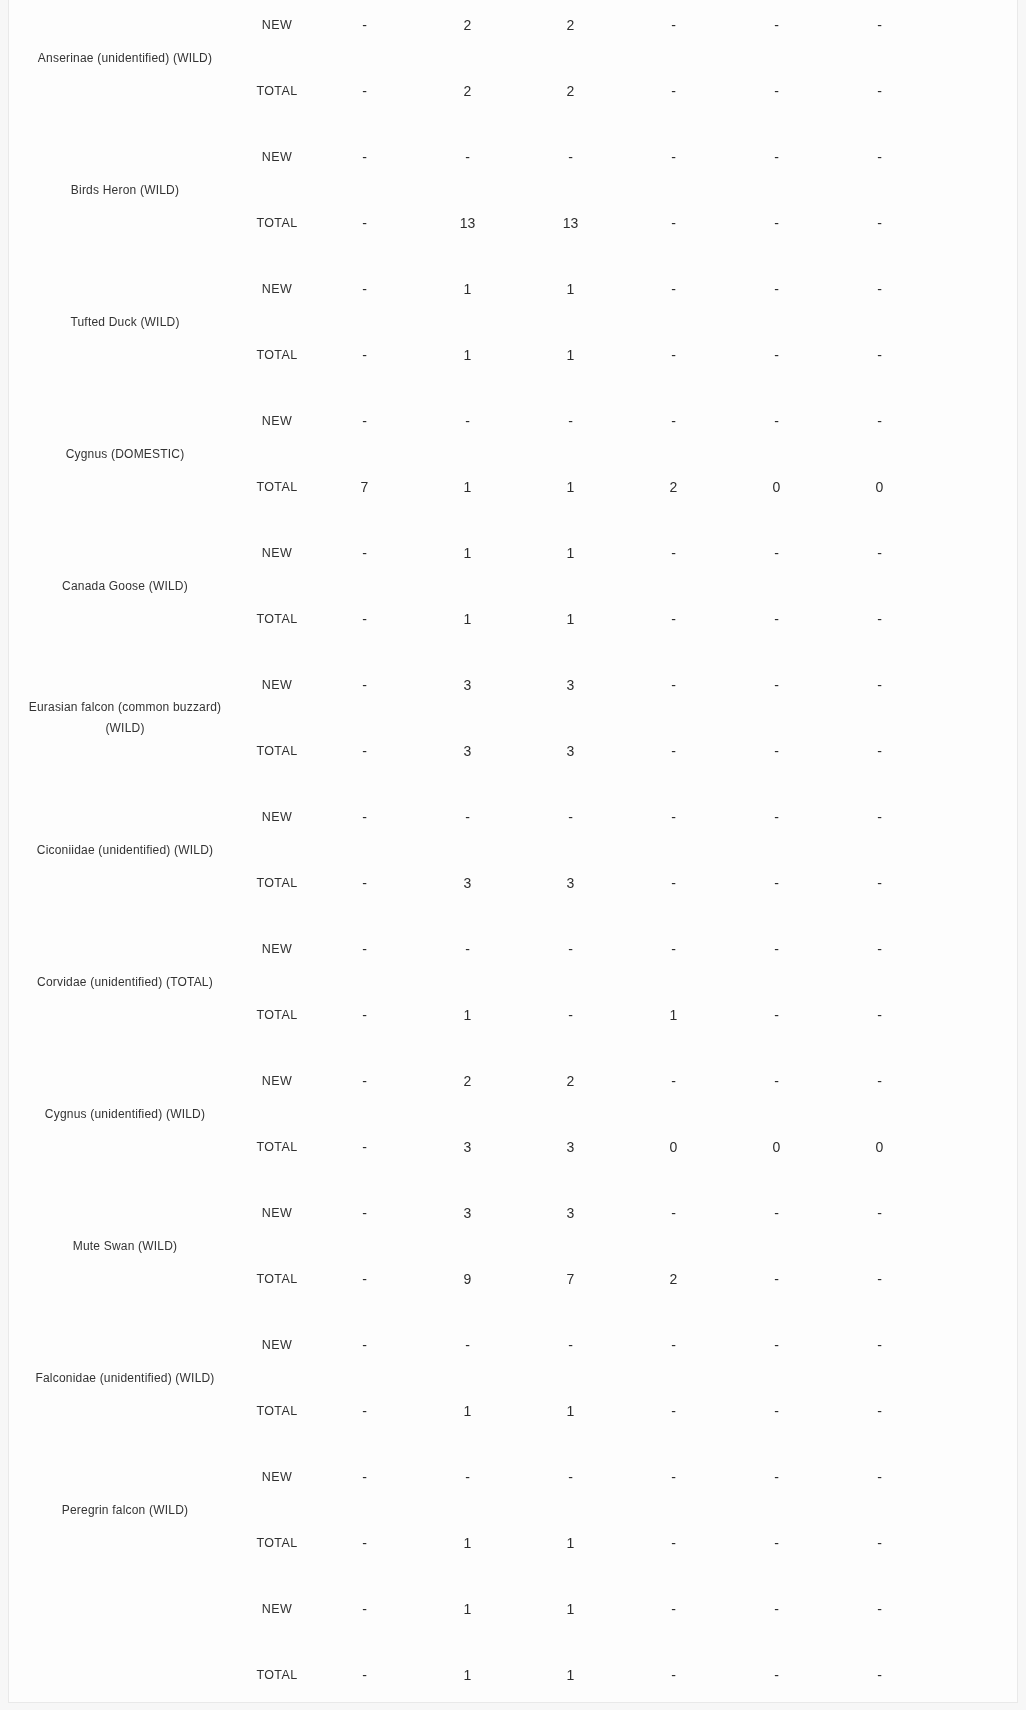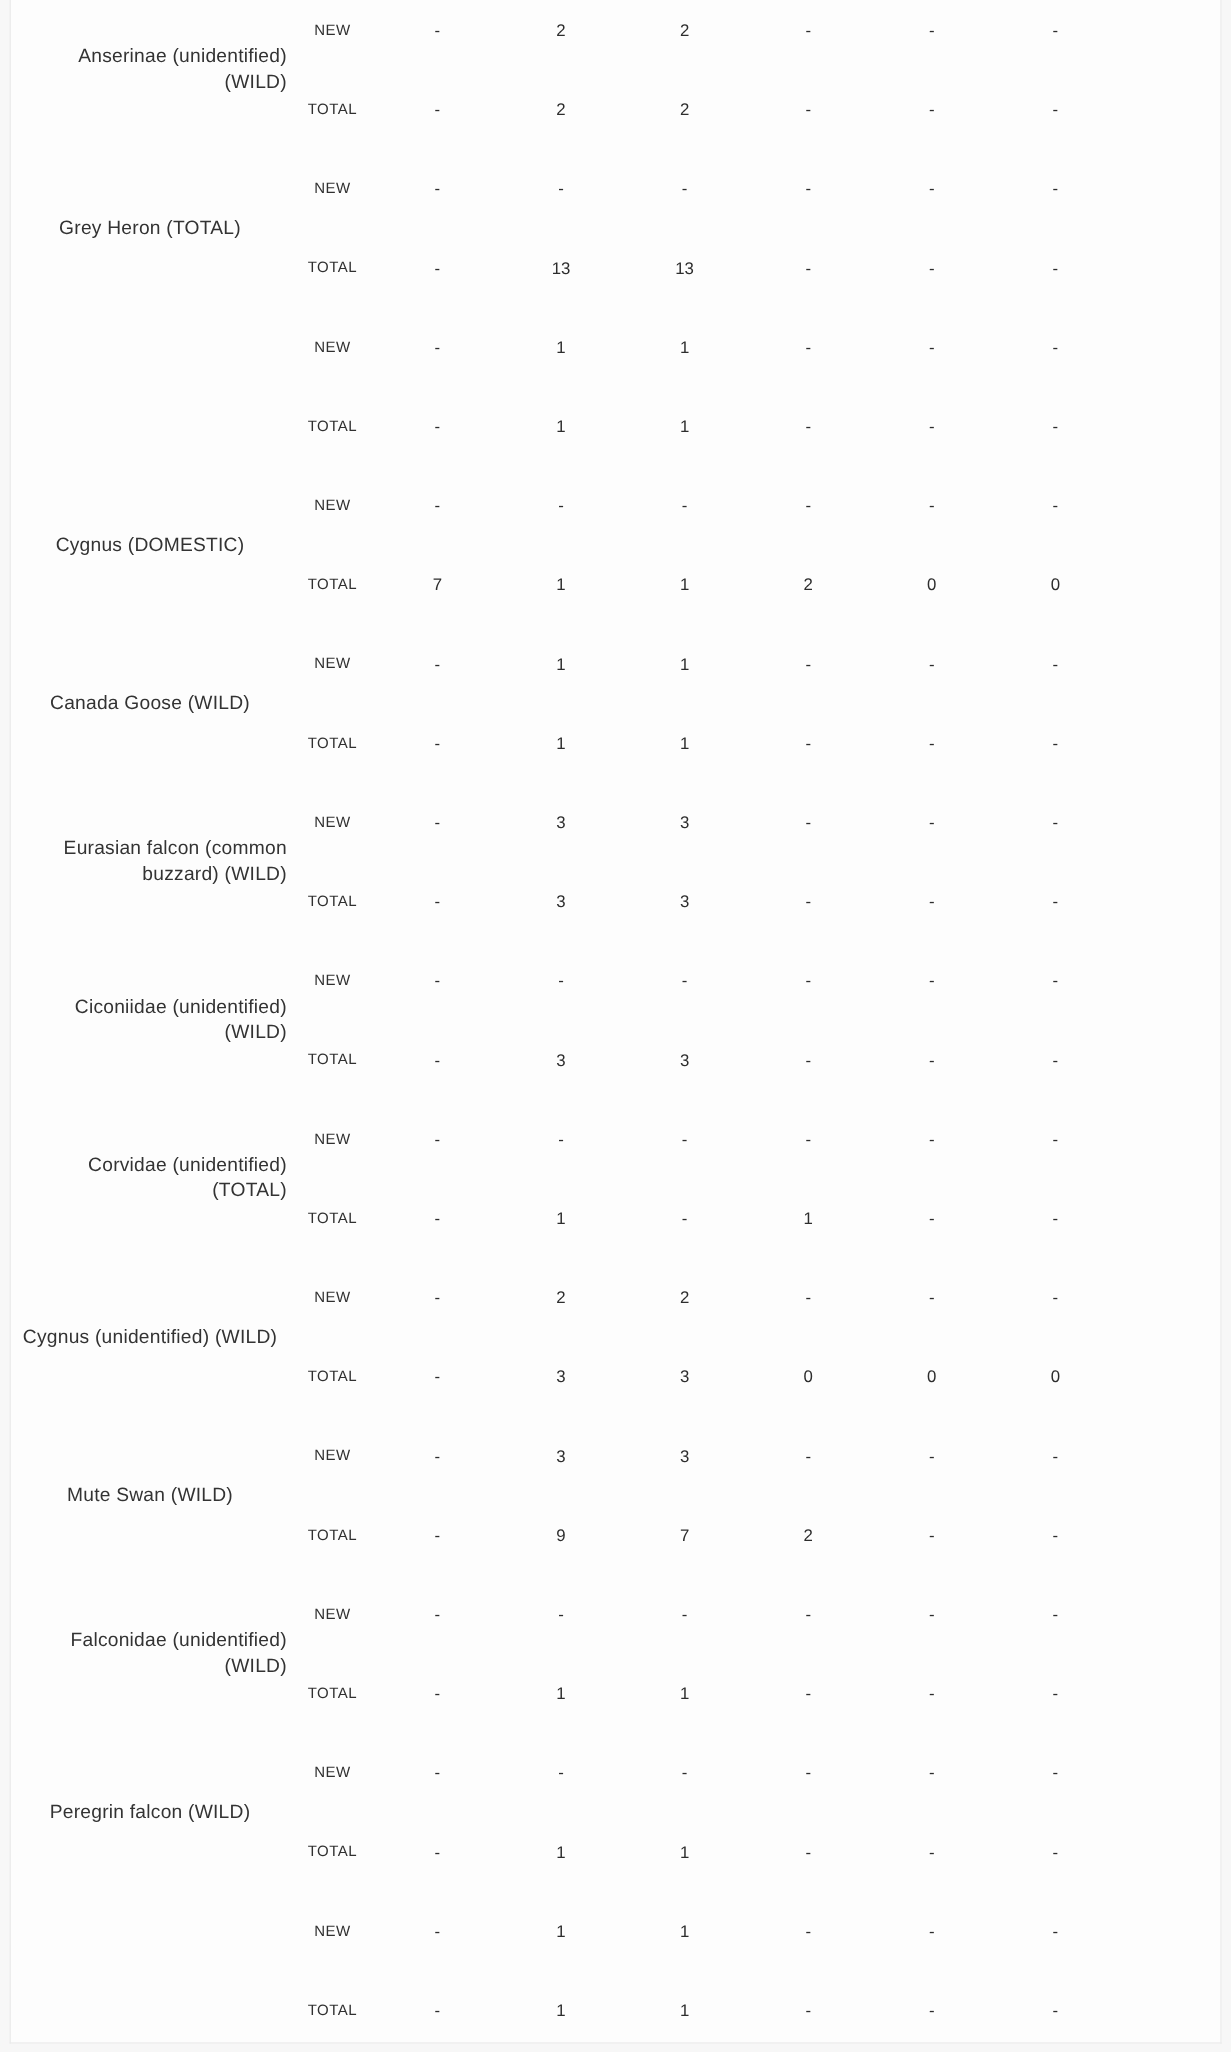--- a/index.html
+++ b/index.html
@@ -40,25 +40,25 @@
   .species {
     grid-column: 1;
     grid-row: 1 / 3;
     display: flex;
     align-items: center;
     justify-content: center;
     padding: 0 2px;
     box-sizing: border-box;
   }
   .species-text {
-    font-size: 16px;
+    font-size: 12px;
     line-height: 21px;
     letter-spacing: 0.2px;
     color: #333333;
-    text-align: right;
+    text-align: center;
   }
   .rowlabel {
     grid-column: 2;
     display: flex;
     align-items: center;
     justify-content: center;
     font-size: 12.5px;
     letter-spacing: 0.4px;
     font-weight: 500;
     color: #303030;
@@ -94,39 +94,42 @@
         <div class="cell" style="grid-area: 2 / 3;">-</div>
         <div class="cell" style="grid-area: 2 / 4;">2</div>
         <div class="cell" style="grid-area: 2 / 5;">2</div>
         <div class="cell" style="grid-area: 2 / 6;">-</div>
         <div class="cell" style="grid-area: 2 / 7;">-</div>
         <div class="cell" style="grid-area: 2 / 8;">-</div>
       </div>
 
   <div class="group">
     <div class="species">
-      <span class="species-text">Grey Heron (TOTAL)</span>
+      <span class="species-text">Birds Heron (WILD)</span>
     </div>
     <div class="rowlabel new-label">NEW</div>
     <div class="rowlabel total-label">TOTAL</div>
   <div class="cell" style="grid-area: 1 / 3;">-</div>
         <div class="cell" style="grid-area: 1 / 4;">-</div>
         <div class="cell" style="grid-area: 1 / 5;">-</div>
         <div class="cell" style="grid-area: 1 / 6;">-</div>
         <div class="cell" style="grid-area: 1 / 7;">-</div>
         <div class="cell" style="grid-area: 1 / 8;">-</div>
         <div class="cell" style="grid-area: 2 / 3;">-</div>
         <div class="cell" style="grid-area: 2 / 4;">13</div>
         <div class="cell" style="grid-area: 2 / 5;">13</div>
         <div class="cell" style="grid-area: 2 / 6;">-</div>
         <div class="cell" style="grid-area: 2 / 7;">-</div>
         <div class="cell" style="grid-area: 2 / 8;">-</div>
       </div>
 
   <div class="group">
+    <div class="species">
+      <span class="species-text">Tufted Duck (WILD)</span>
+    </div>
     <div class="rowlabel new-label">NEW</div>
     <div class="rowlabel total-label">TOTAL</div>
   <div class="cell" style="grid-area: 1 / 3;">-</div>
         <div class="cell" style="grid-area: 1 / 4;">1</div>
         <div class="cell" style="grid-area: 1 / 5;">1</div>
         <div class="cell" style="grid-area: 1 / 6;">-</div>
         <div class="cell" style="grid-area: 1 / 7;">-</div>
         <div class="cell" style="grid-area: 1 / 8;">-</div>
         <div class="cell" style="grid-area: 2 / 3;">-</div>
         <div class="cell" style="grid-area: 2 / 4;">1</div>

